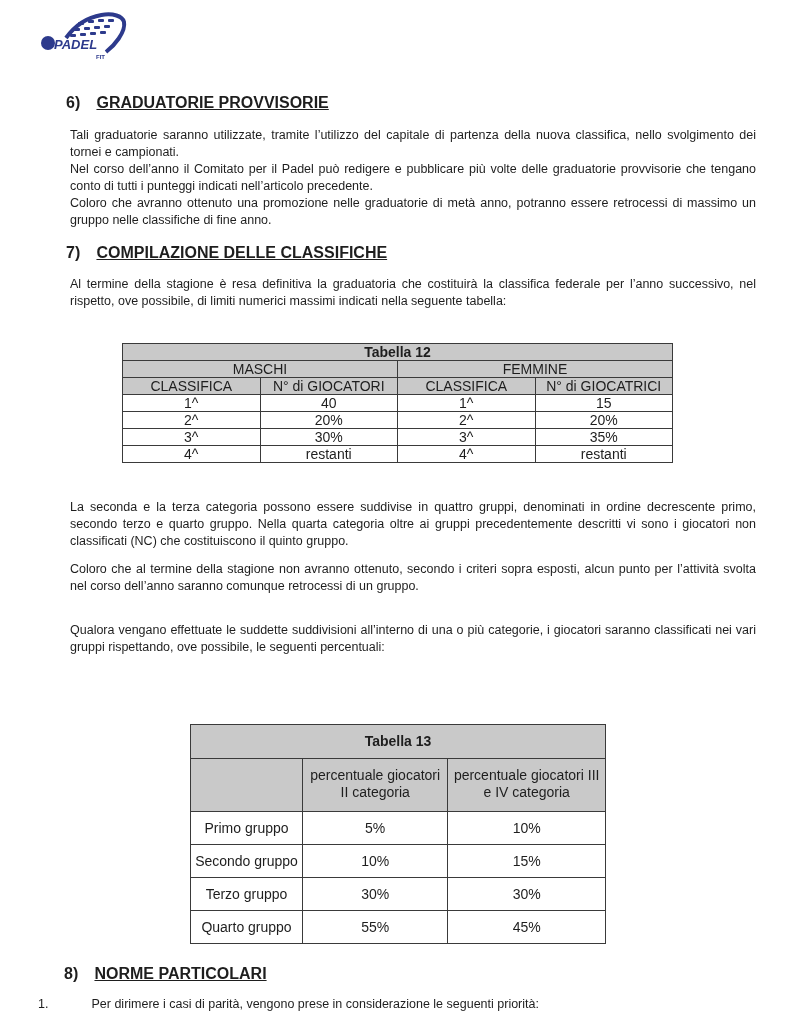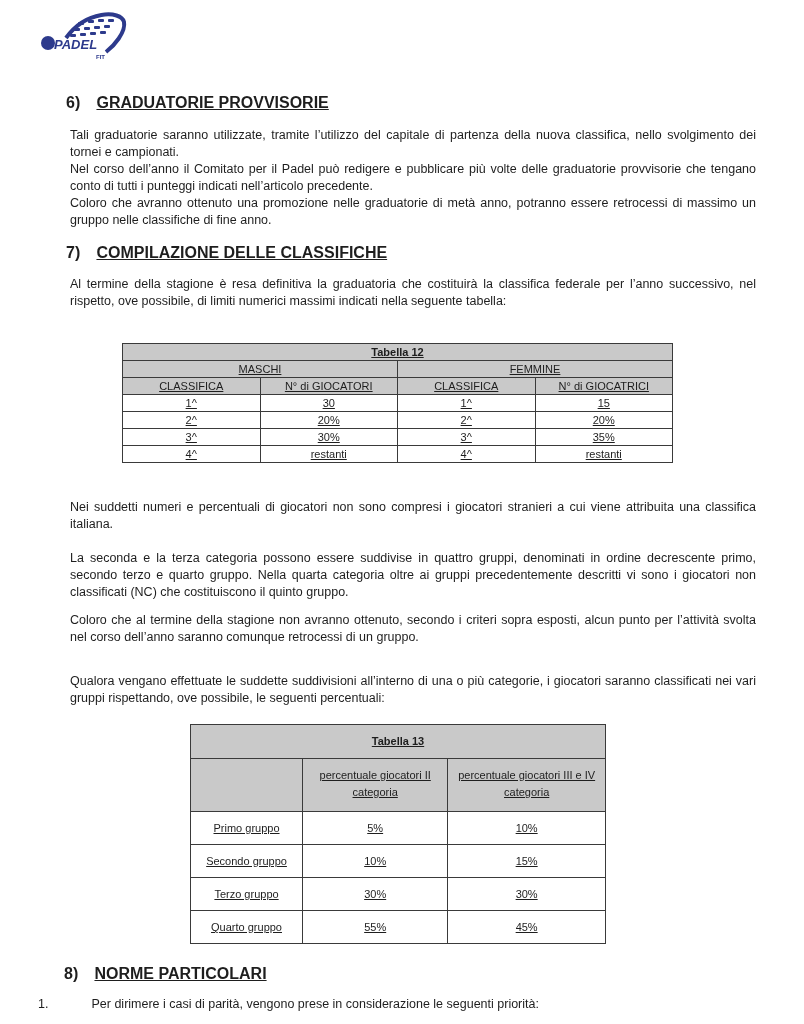--- a/index.html
+++ b/index.html
@@ -8,21 +8,21 @@
     font-family: "Liberation Sans", sans-serif; color: #1e1e1e;
     font-size: 12.5px;
   }
   .logo { position: absolute; left: 36px; top: 8px; width: 96px; height: 56px; }
   .abs { position: absolute; }
   .heading { font-weight: bold; font-size: 16px; }
   .heading .num { display: inline-block; width: 26px; }
   .heading .ttl { text-decoration: underline; }
   .para { left: 70px; width: 686px; line-height: 17px; text-align: justify; }
   .para p { margin: 0; }
-  table { border-collapse: collapse; position: absolute; font-size: 11px; text-decoration: underline; }
+  table { border-collapse: collapse; position: absolute; font-size: 14px; }
   .t12 { left: 122px; top: 343px; width: 551px; }
   .t12 td { border: 1px solid #3a3a3a; text-align: center; height: 16px; padding: 0; line-height: 16px; }
   .gray { background: #c9c9c9; }
   .t13 { left: 190px; top: 724px; width: 416px; }
   .t13 td { border: 1px solid #3a3a3a; text-align: center; vertical-align: top; padding: 8px 4px 0 4px; line-height: 17px; }
   .bold { font-weight: bold; }
 </style>
 </head>
 <body>
 
@@ -77,21 +77,21 @@
     <td colspan="2">FEMMINE</td>
   </tr>
   <tr class="gray">
     <td style="width:25%">CLASSIFICA</td>
     <td style="width:25%">N° di GIOCATORI</td>
     <td style="width:25%">CLASSIFICA</td>
     <td style="width:25%">N° di GIOCATRICI</td>
   </tr>
   <tr>
     <td>1^</td>
-    <td>30</td>
+    <td>40</td>
     <td>1^</td>
     <td>15</td>
   </tr>
   <tr>
     <td>2^</td>
     <td>20%</td>
     <td>2^</td>
     <td>20%</td>
   </tr>
   <tr>
@@ -103,21 +103,20 @@
   <tr>
     <td>4^</td>
     <td>restanti</td>
     <td>4^</td>
     <td>restanti</td>
   </tr>
 </tbody>
   </table>
 
 <div class="abs para" style="top:499px;">
-  <p style="margin-bottom:17px;">Nei suddetti numeri e percentuali di giocatori non sono compresi i giocatori stranieri a cui viene attribuita una classifica italiana.</p>
   <p style="margin-bottom:11px;">La seconda e la terza categoria possono essere suddivise in quattro gruppi, denominati in ordine decrescente primo, secondo terzo e quarto gruppo. Nella quarta categoria oltre ai gruppi precedentemente descritti vi sono i giocatori non classificati (NC) che costituiscono il quinto gruppo.</p>
   <p style="margin-bottom:27px;">Coloro che al termine della stagione non avranno ottenuto, secondo i criteri sopra esposti, alcun punto per l’attività svolta nel corso dell’anno saranno comunque retrocessi di un gruppo.</p>
   <p>Qualora vengano effettuate le suddette suddivisioni all’interno di una o più categorie, i giocatori saranno classificati nei vari gruppi rispettando, ove possibile, le seguenti percentuali:</p>
 </div>
 
 <table class="t13">
   <tbody>
       <tr class="gray">
     <td colspan="3" class="bold" style="height:25px;">Tabella 13</td>
   </tr>

